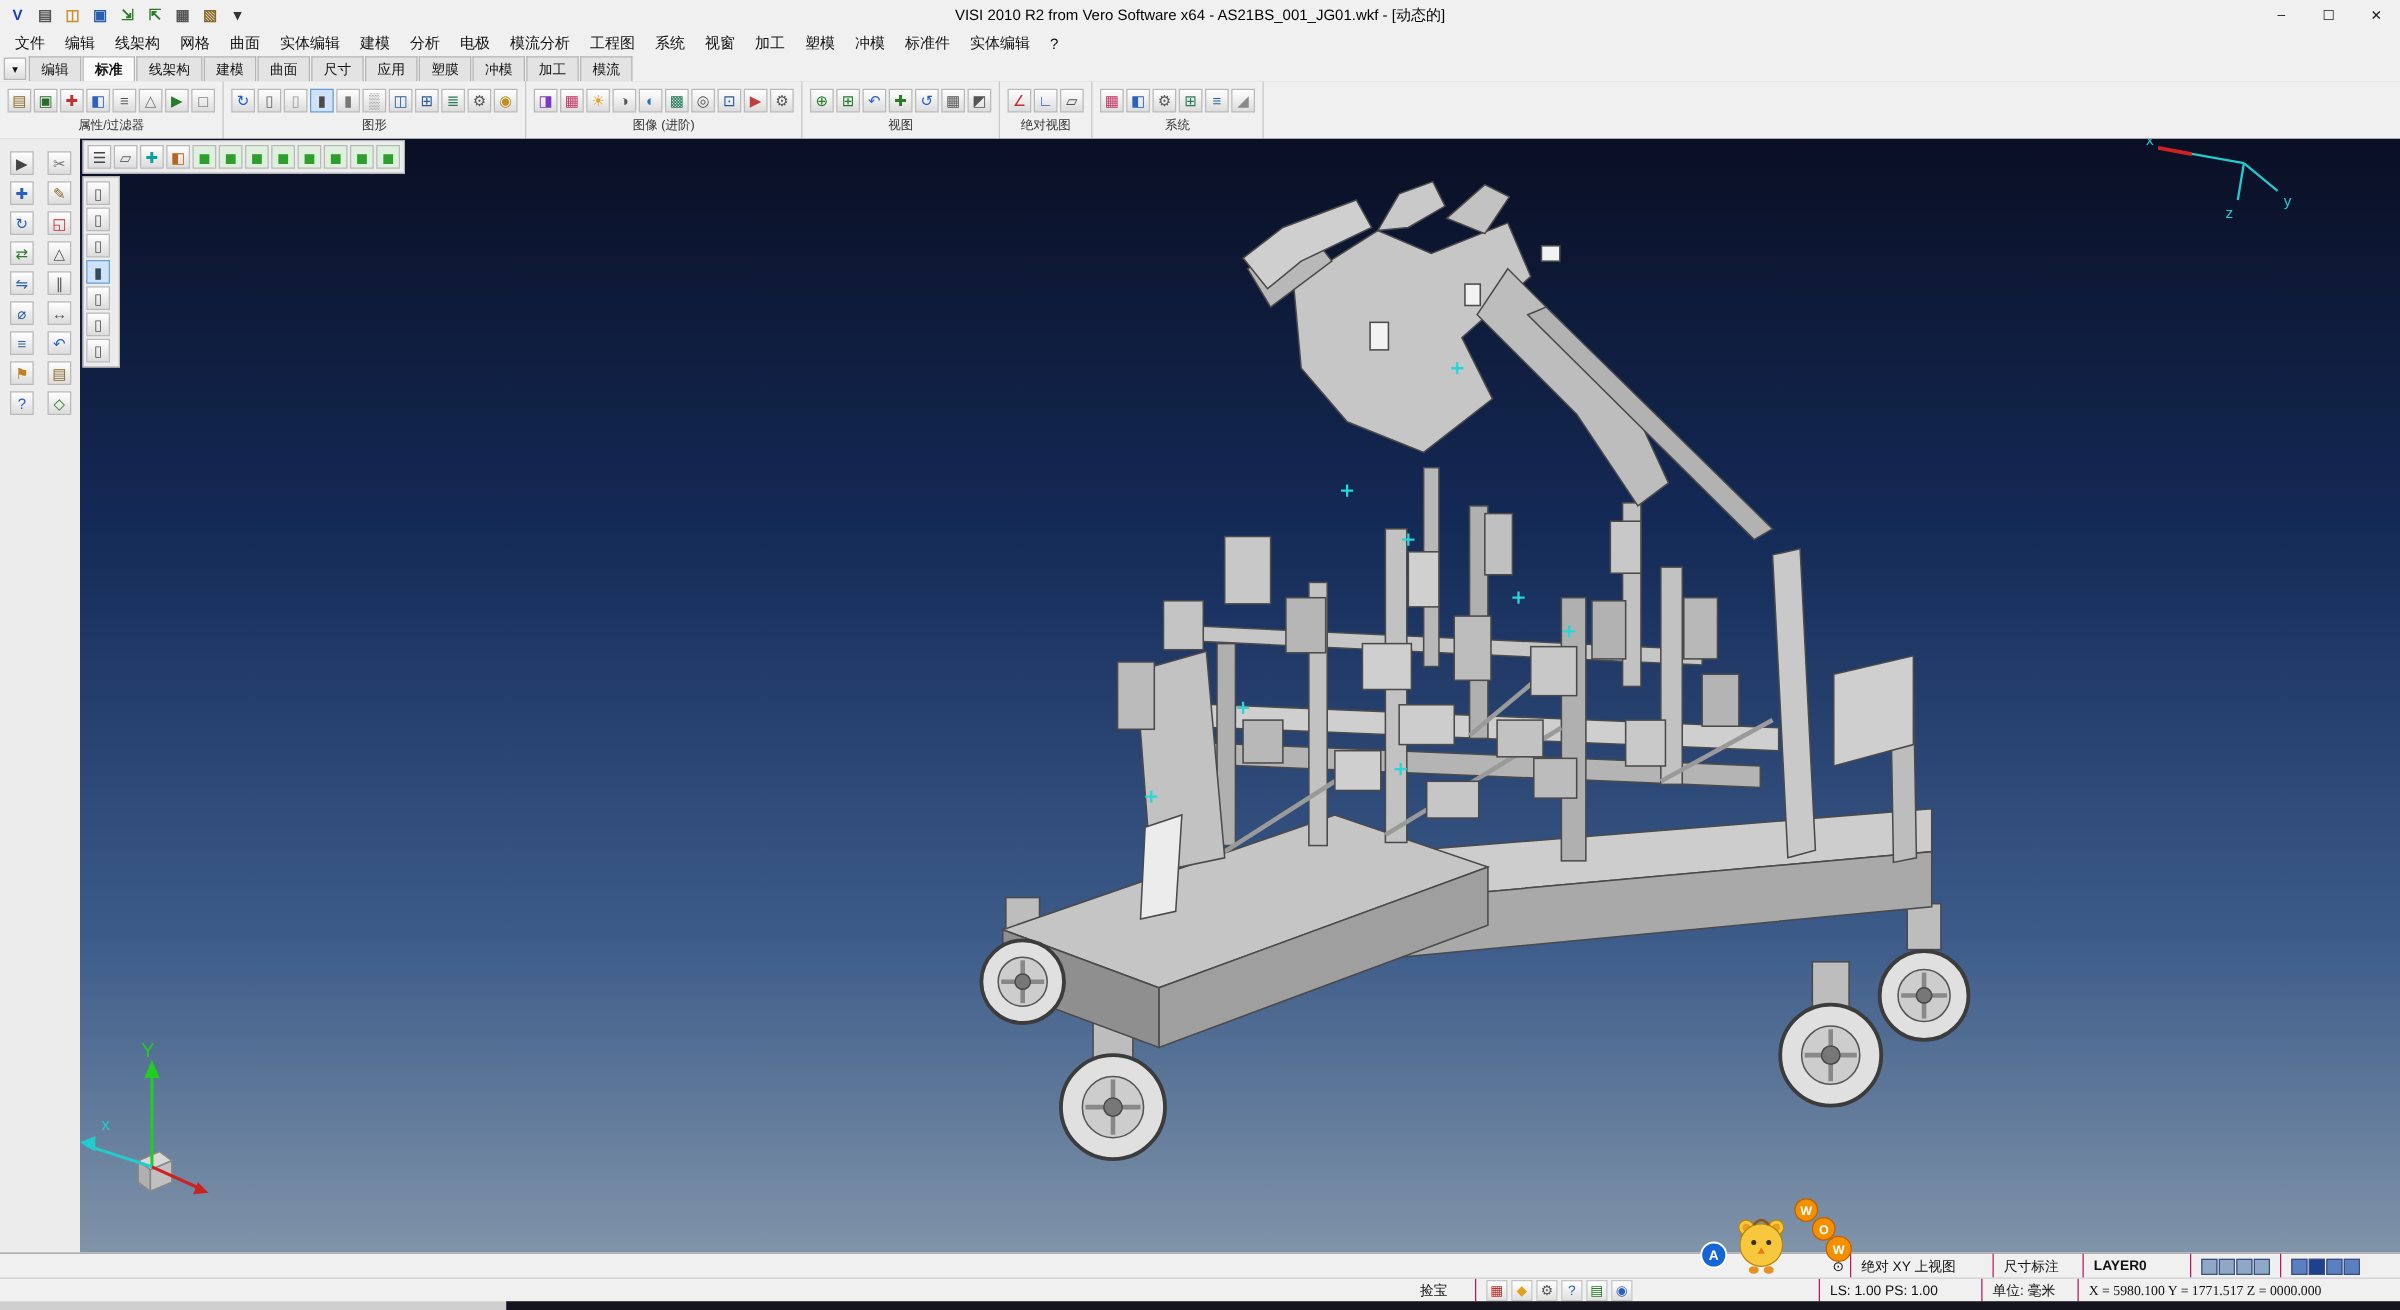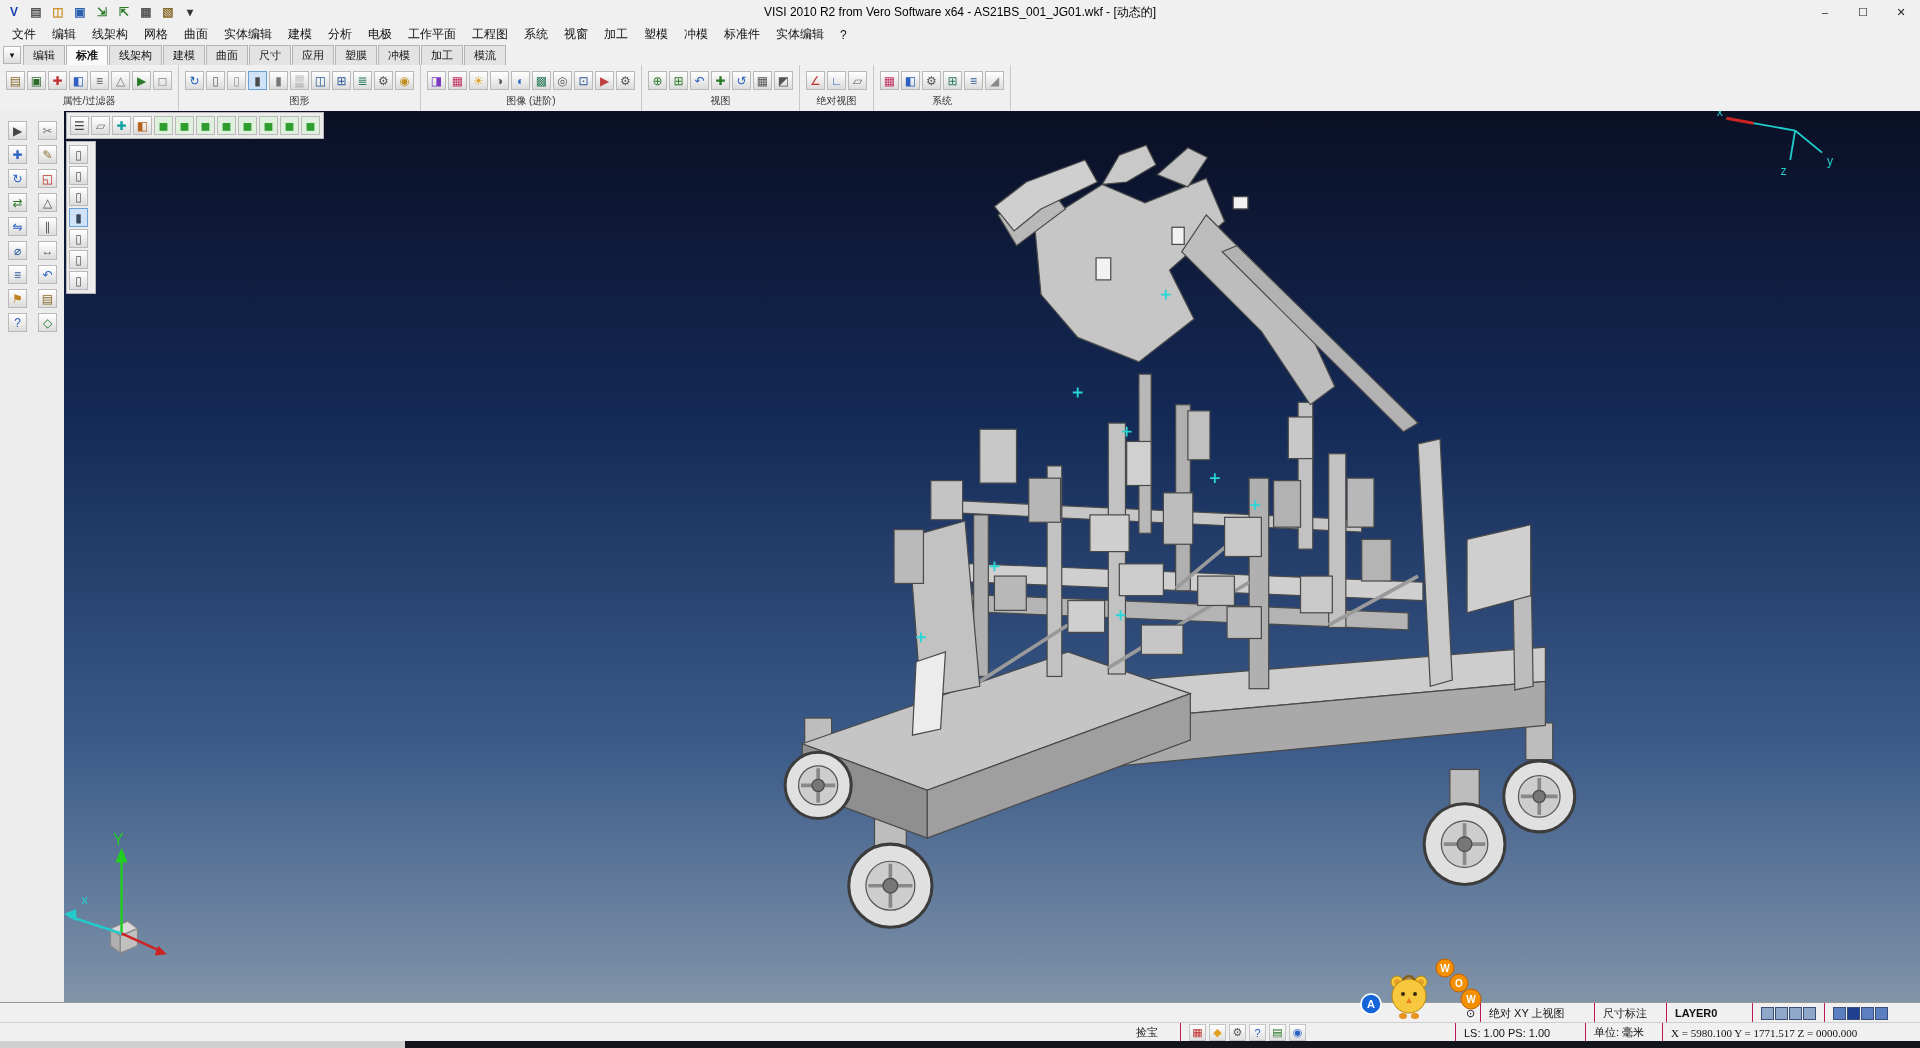--- a/index.html
+++ b/index.html
@@ -89,21 +89,21 @@
 
   <span class="menu-item">文件</span>
       <span class="menu-item">编辑</span>
       <span class="menu-item">线架构</span>
       <span class="menu-item">网格</span>
       <span class="menu-item">曲面</span>
       <span class="menu-item">实体编辑</span>
       <span class="menu-item">建模</span>
       <span class="menu-item">分析</span>
       <span class="menu-item">电极</span>
-      <span class="menu-item">工作平面</span>
+      <span class="menu-item">模流分析</span>
       <span class="menu-item">工程图</span>
       <span class="menu-item">系统</span>
       <span class="menu-item">视窗</span>
       <span class="menu-item">加工</span>
       <span class="menu-item">塑模</span>
       <span class="menu-item">冲模</span>
       <span class="menu-item">标准件</span>
       <span class="menu-item">实体编辑</span>
       <span class="menu-item">?</span>
     </div>

